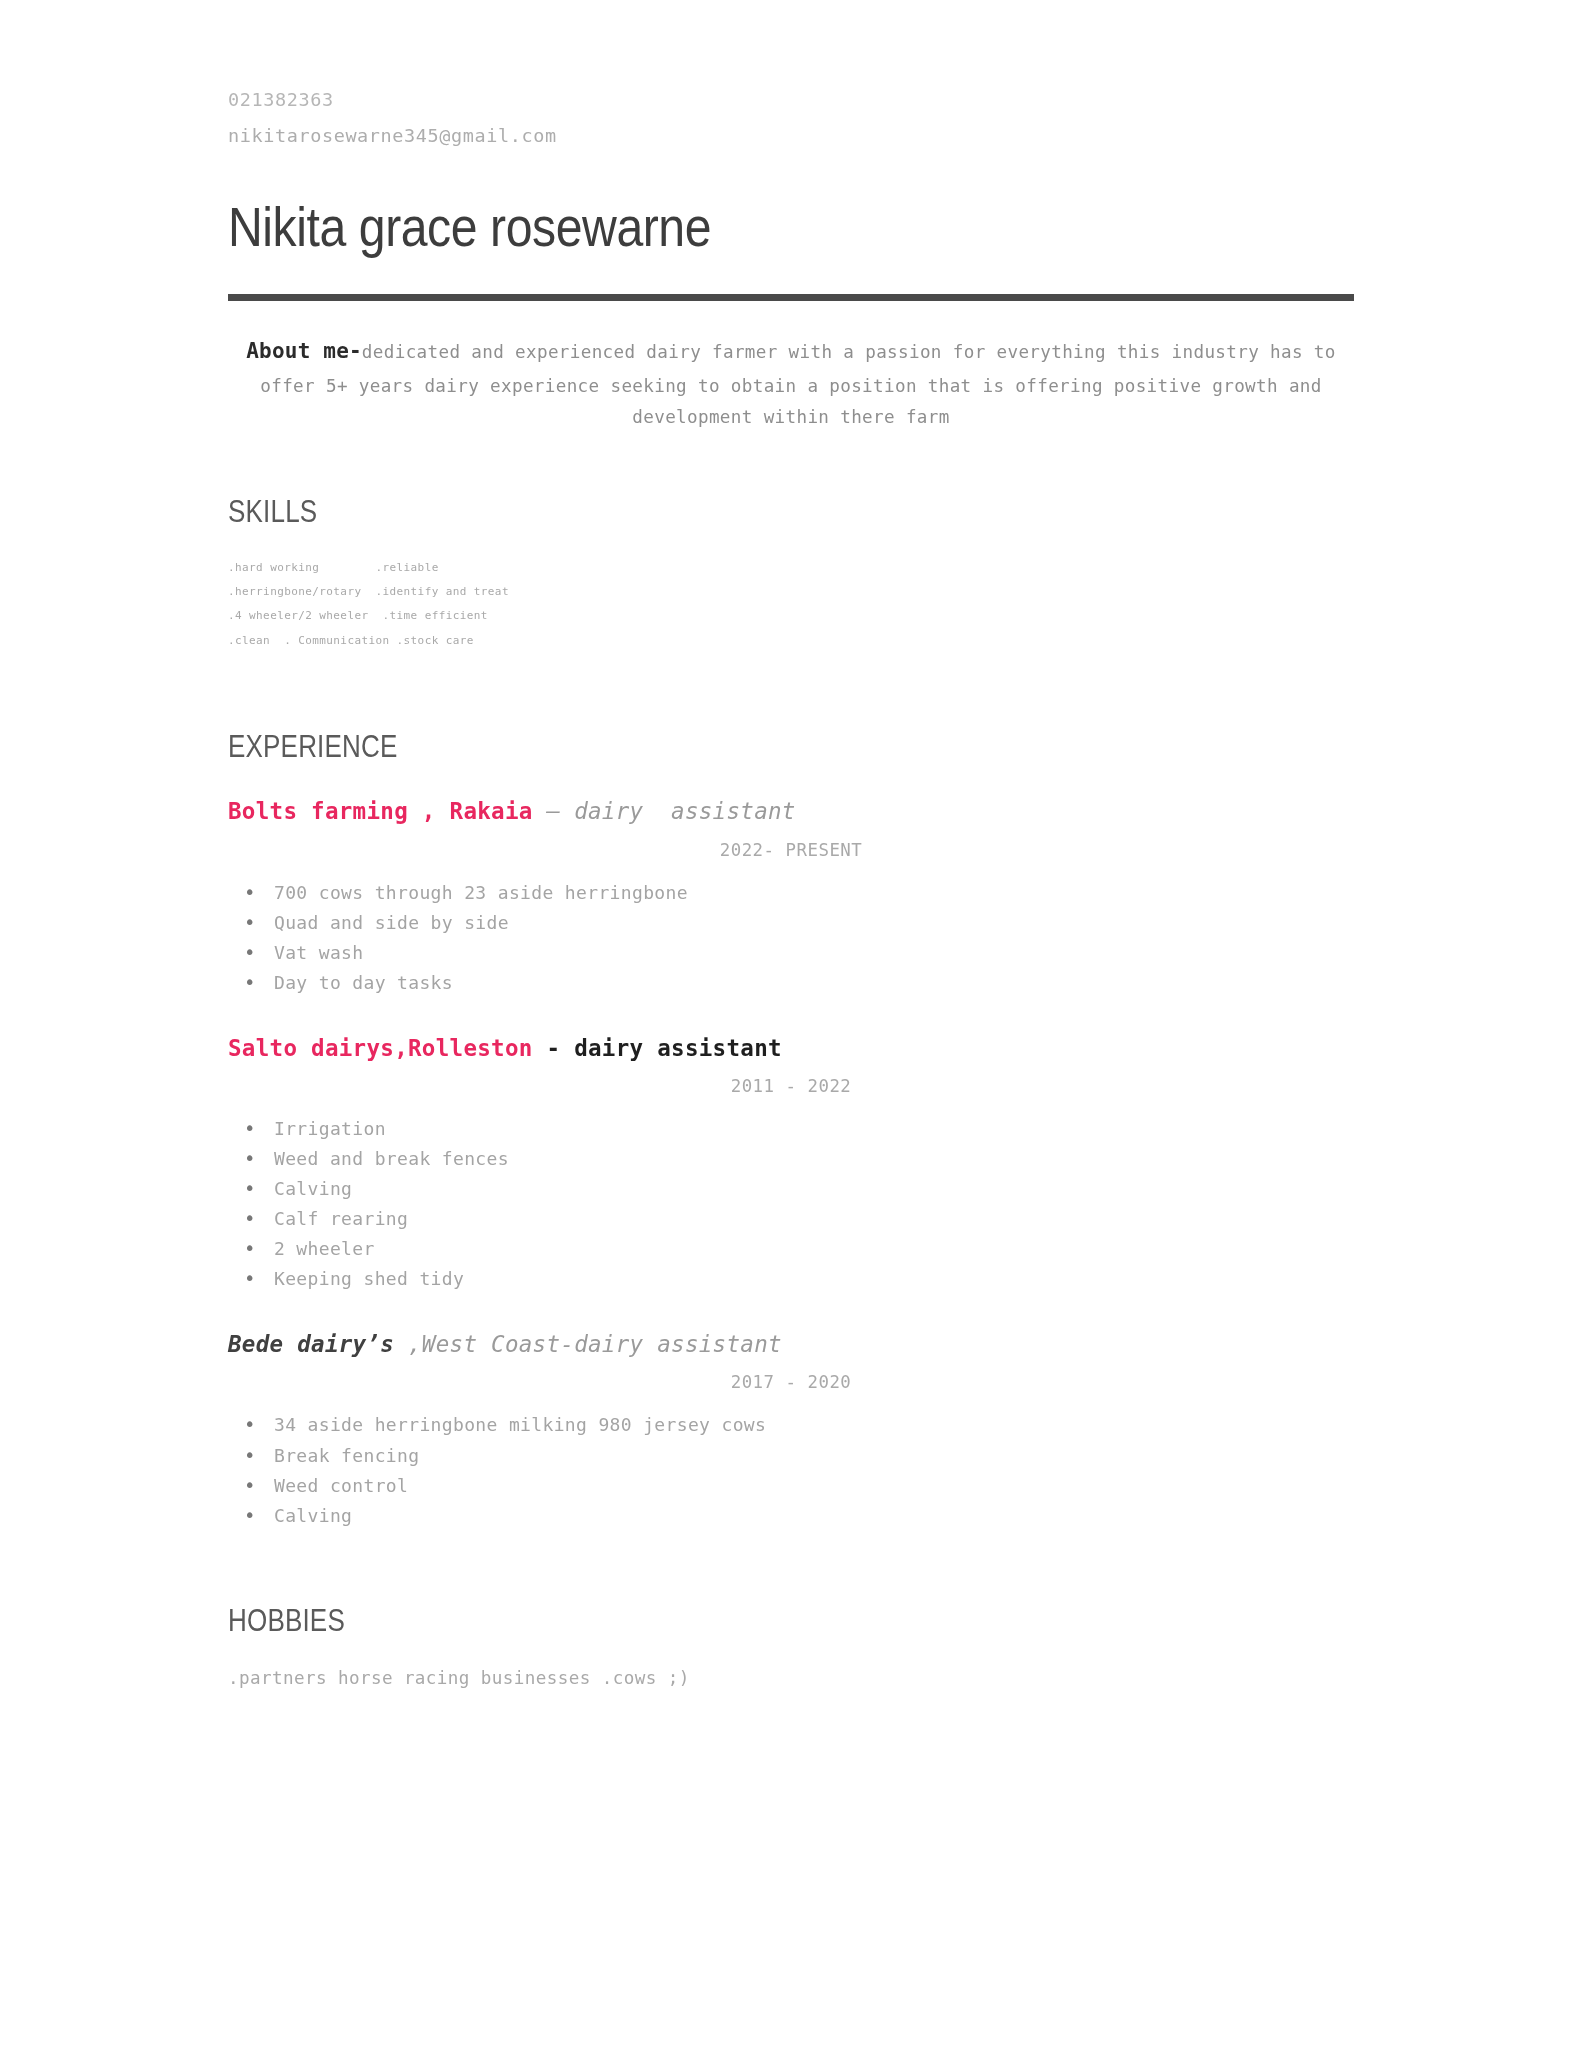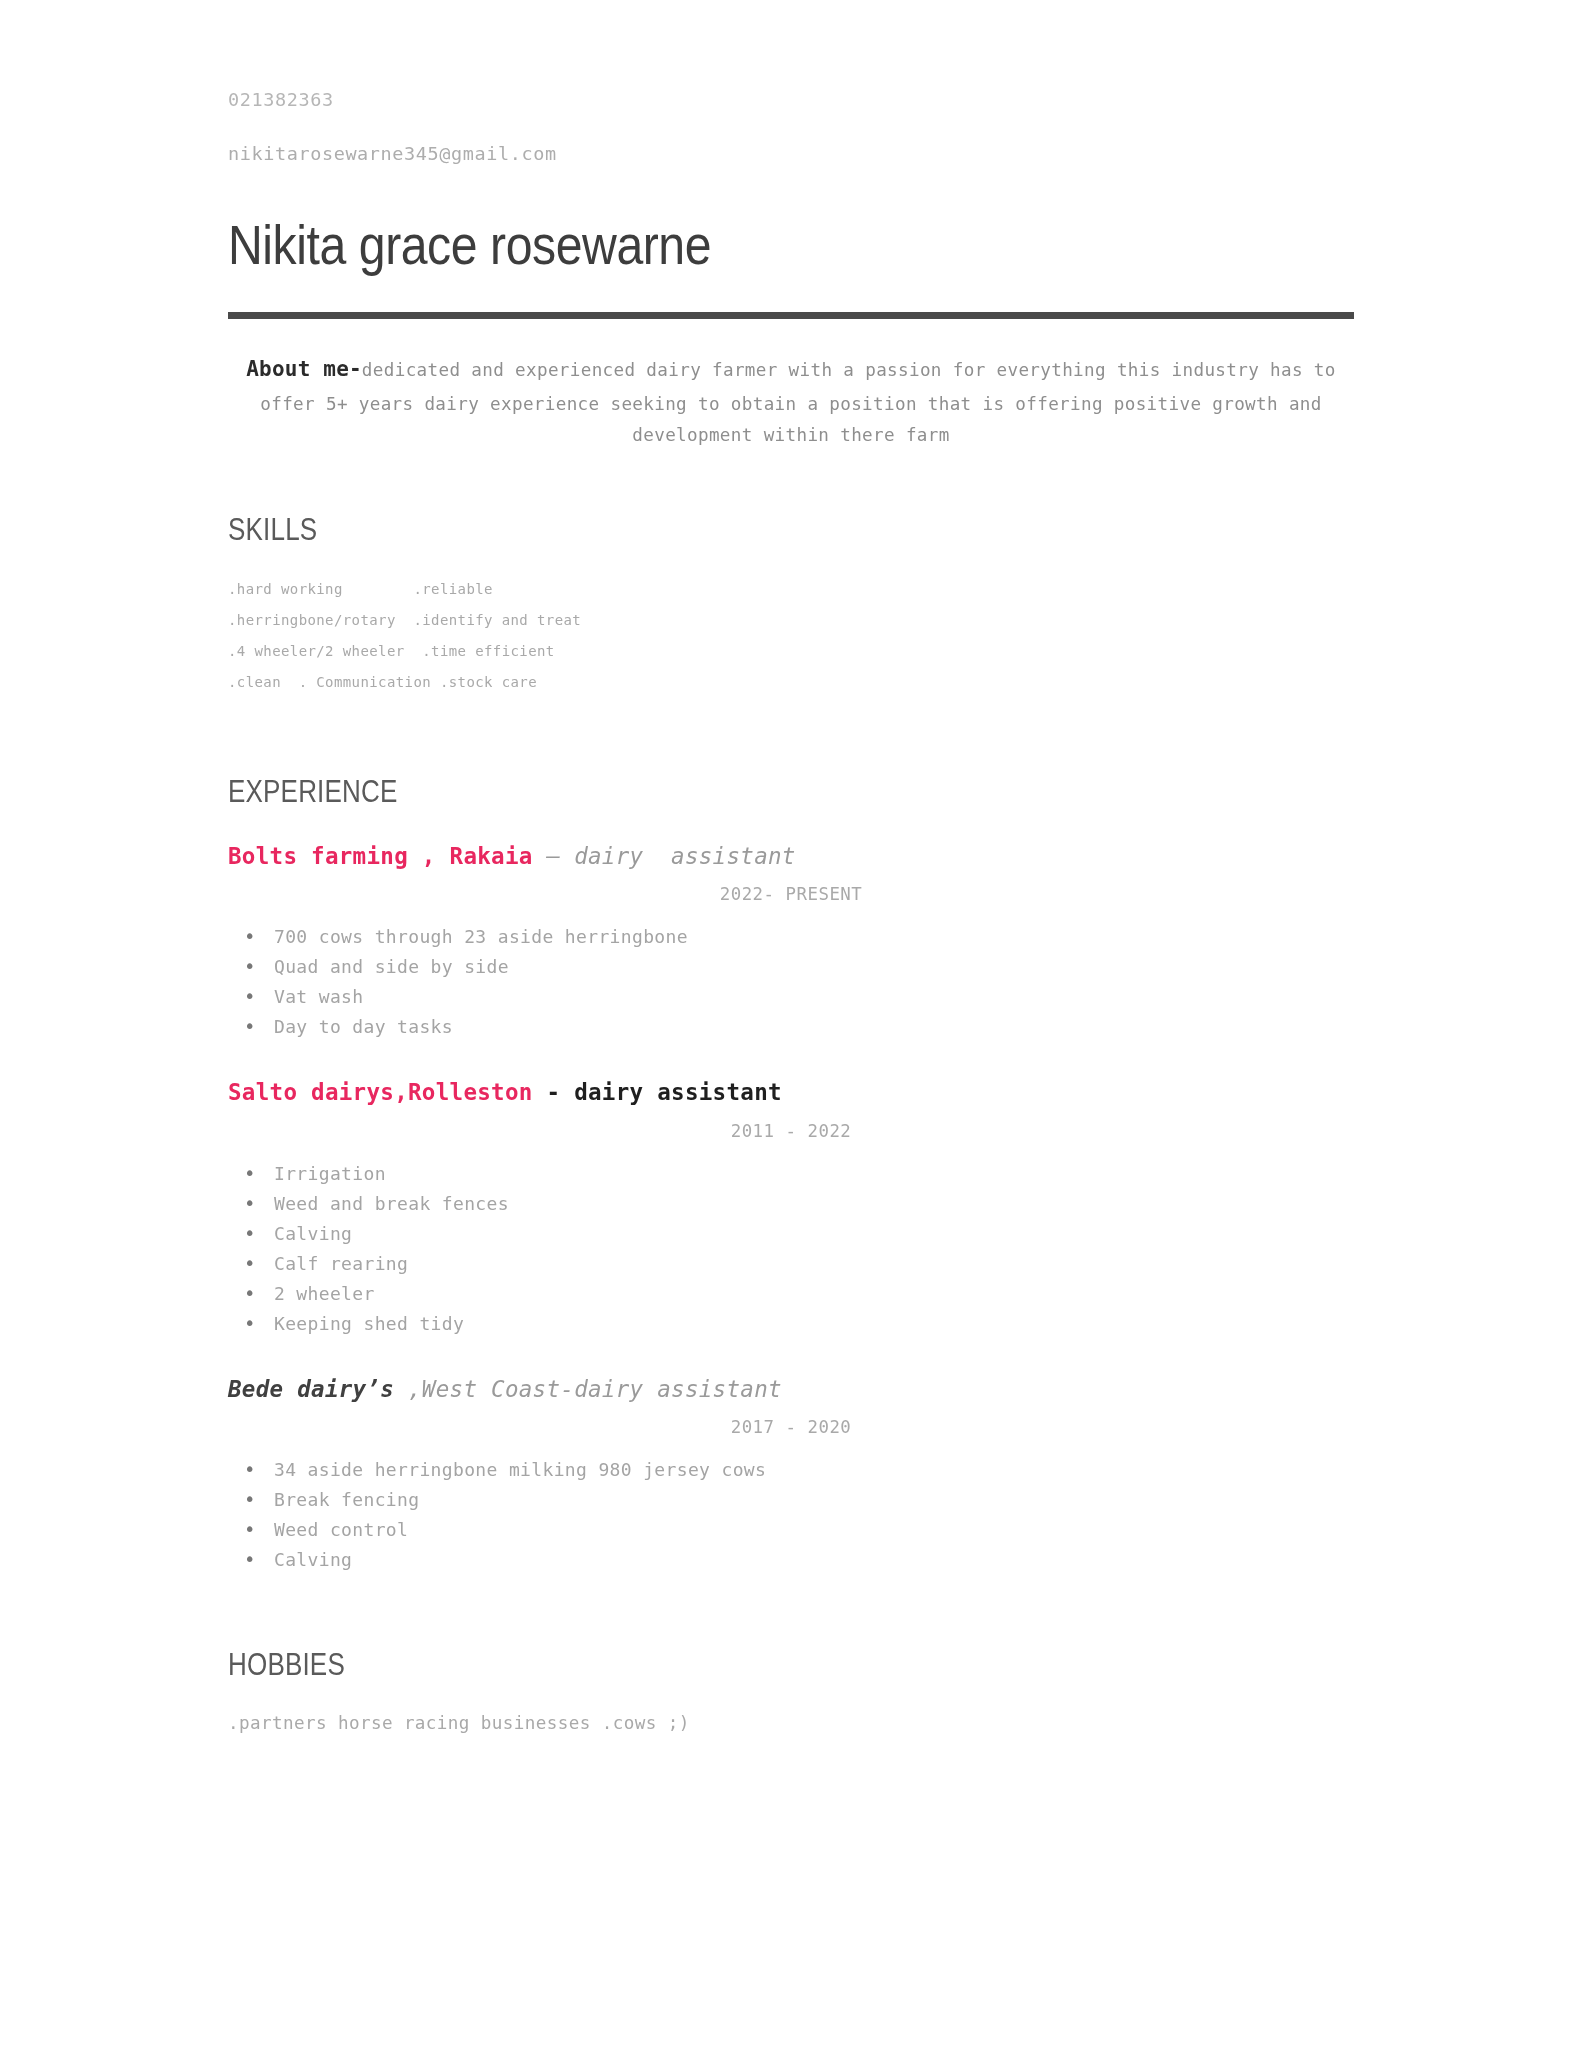--- a/index.html
+++ b/index.html
@@ -35,21 +35,21 @@
     padding-top: 86px;
   }
   .contact-line {
     font-family: "DejaVu Sans Mono", "Liberation Mono", monospace;
     font-size: 18.5px;
     letter-spacing: 0.6px;
     color: #b6b6b6;
     line-height: 1.5;
   }
   .contact-line.phone {
-    margin-bottom: 26px;
+    margin-bottom: 8px;
   }
   .contact-line.email {
     color: #adadad;
   }
 
   
   .name {
     font-family: "Liberation Sans Narrow", "Liberation Sans", sans-serif;
     font-size: 56px;
     font-weight: 400;
@@ -98,21 +98,21 @@
   #skills-section { margin-top: 60px; }
   #experience-section { margin-top: 76px; }
   #hobbies-section { margin-top: 72px; }
 
   
   .skills-list {
     margin-top: 22px;
   }
   .skill-row {
     display: block;
-    font-size: 14px;
+    font-size: 11px;
     letter-spacing: 0.4px;
     color: #a9a9a9;
     line-height: 2.22;
     white-space: pre;
   }
 
   
   .job {
     margin-top: 36px;
   }

